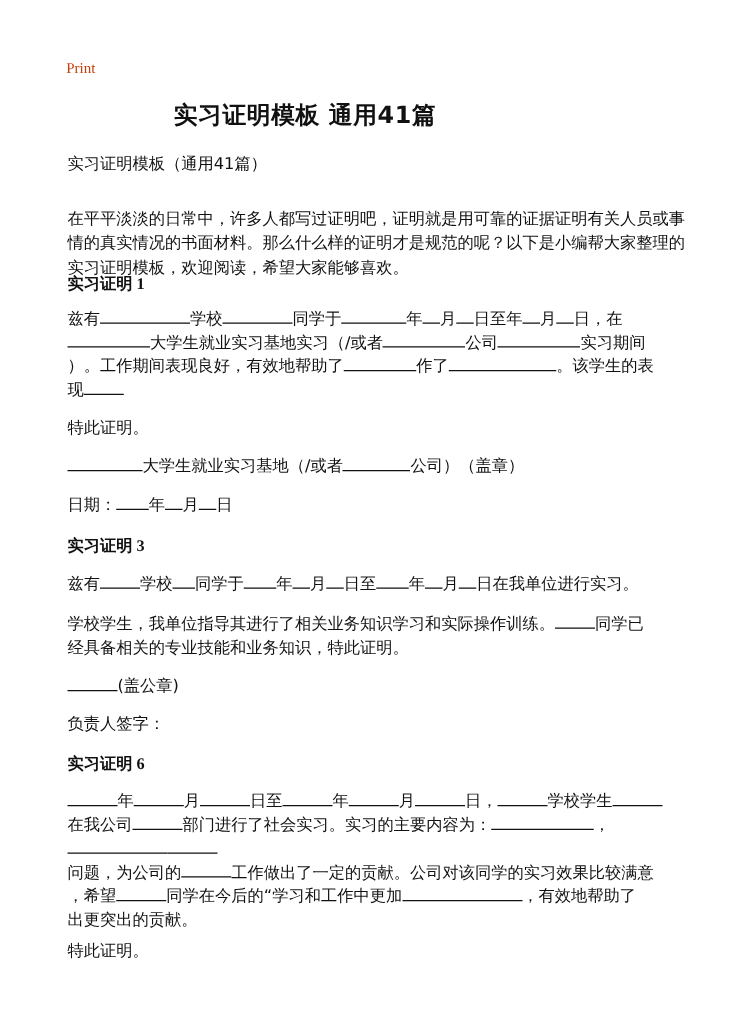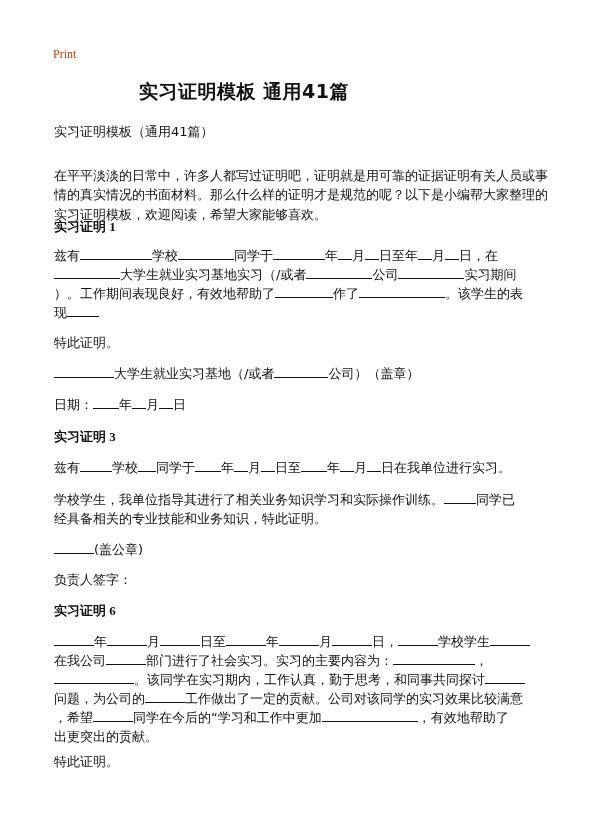--- a/index.html
+++ b/index.html
@@ -64,21 +64,21 @@
 <div class="line" style="top:570px">负责人签字：</div>
 
 <div class="line h" style="top:601px">实习证明 6</div>
 <div class="line" style="top:632px">
   <span class="u" style="width:40px"></span><span>年</span><span class="u" style="width:40px"></span><span>月</span><span class="u" style="width:40px"></span><span>日至</span><span class="u" style="width:40px"></span><span>年</span><span class="u" style="width:40px"></span><span>月</span><span class="u" style="width:40px"></span><span>日，</span><span class="u" style="width:40px"></span><span>学校学生</span><span class="u" style="width:40px"></span>
 </div>
 <div class="line" style="top:651px">
   <span>在我公司</span><span class="u" style="width:40px"></span><span>部门进行了社会实习。实习的主要内容为：</span><span class="u" style="width:82px"></span><span>，</span>
 </div>
 <div class="line" style="top:670px">
-  <span class="u" style="width:80px"></span><span>。该同学在实习期内，工作认真，勤于思考，和同事共同探讨</span><span class="u" style="width:40px"></span>
+  <span class="u" style="width:80px"></span><span class="u" style="width:40px"></span>
 </div>
 <div class="line" style="top:689px">
   <span>问题，为公司的</span><span class="u" style="width:40px"></span><span>工作做出了一定的贡献。公司对该同学的实习效果比较满意</span>
 </div>
 <div class="line" style="top:708px">
   <span>，希望</span><span class="u" style="width:40px"></span><span>同学在今后的“学习和工作中更加</span><span class="u" style="width:96px"></span><span>，有效地帮助了</span>
 </div>
 <div class="line" style="top:727px">出更突出的贡献。</div>
 <div class="line" style="top:752px">特此证明。</div>
 

